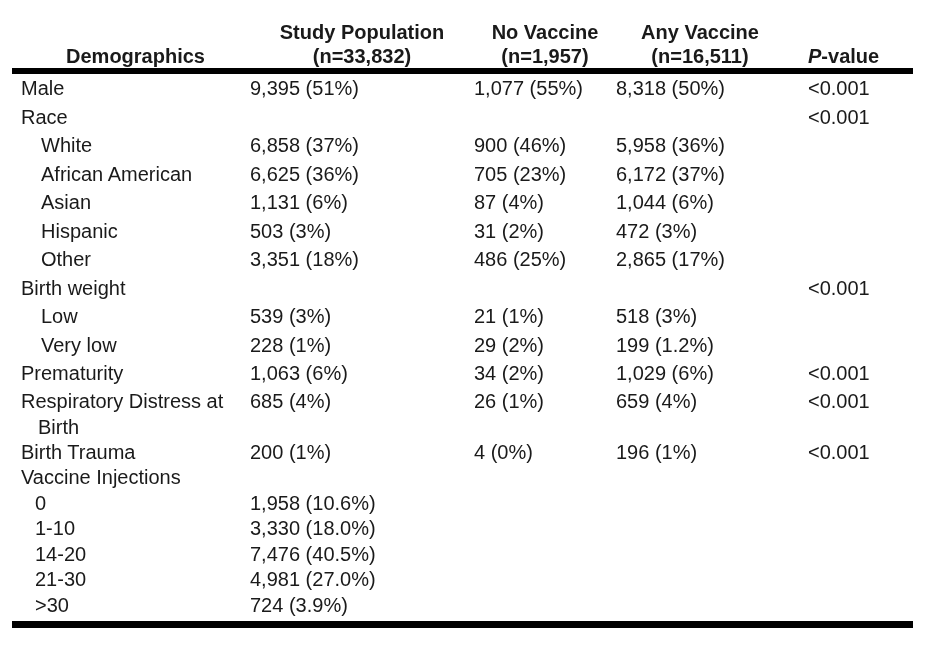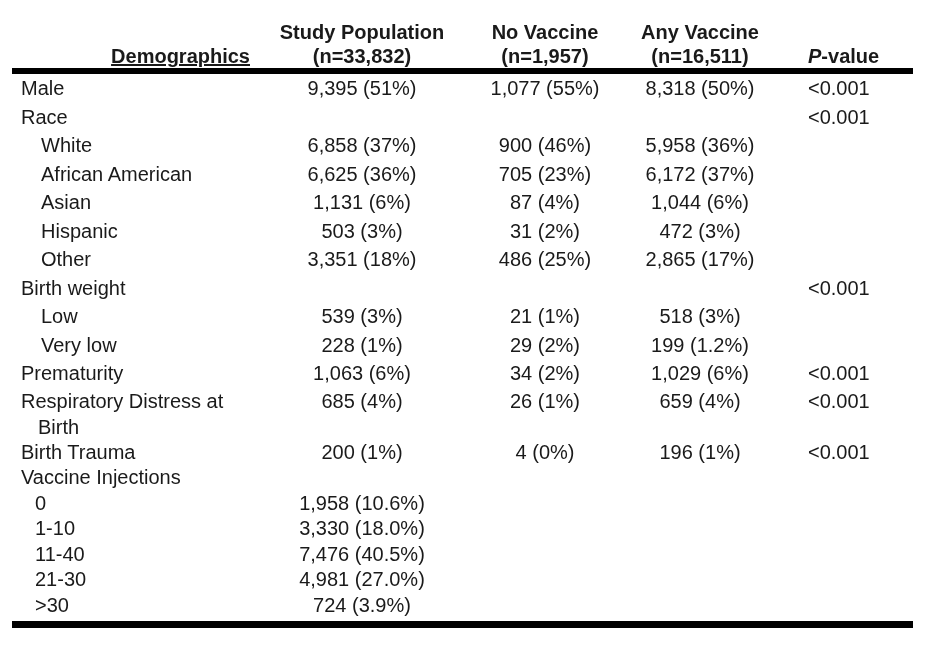--- a/index.html
+++ b/index.html
@@ -34,23 +34,22 @@
     vertical-align: bottom;
     padding: 0;
     height: 49px;
     line-height: 24px;
     border-bottom: 6px solid #000000;
     text-align: center;
     white-space: nowrap;
     margin-top: 22px;
   }
   thead th.h-left {
-    text-align: right;
+    text-align: center;
     padding-left: 9px;
-    text-decoration: underline;
   }
   thead th.h-p {
     text-align: left;
     padding-left: 24px;
   }
   thead th.h-p .p-it { font-style: italic; }
 
   tbody td {
     padding: 0;
     vertical-align: baseline;
@@ -61,21 +60,21 @@
     padding-left: 9px;
     white-space: normal;
   }
   tbody td.lbl.indent    { padding-left: 29px; }
   tbody td.lbl.indent-sm { padding-left: 23px; }
   tbody td.lbl.hang {
     padding-left: 26px;
     text-indent: -17px;
     margin-top: 47px;
   }
-  tbody td.num { text-align: center; }
+  tbody td.num { text-align: left; }
   tbody td.pv  { text-align: left; padding-left: 24px; }
 
   tr.r-normal  td { line-height: 28.5px; }
   tr.r-wrap    td { line-height: 26px; }
   tr.r-compact td { line-height: 25.5px; }
   tbody tr:last-child td { padding-bottom: 3px; }
 </style>
 </head>
 <body>
 
@@ -213,21 +212,21 @@
         <td class="pv"></td>
       </tr>
       <tr class="r-compact">
         <td class="lbl indent-sm">1-10</td>
         <td class="num">3,330 (18.0%)</td>
         <td class="num"></td>
         <td class="num"></td>
         <td class="pv"></td>
       </tr>
       <tr class="r-compact">
-        <td class="lbl indent-sm">11-40</td>
+        <td class="lbl indent-sm">14-20</td>
         <td class="num">7,476 (40.5%)</td>
         <td class="num"></td>
         <td class="num"></td>
         <td class="pv"></td>
       </tr>
       <tr class="r-compact">
         <td class="lbl indent-sm">21-30</td>
         <td class="num">4,981 (27.0%)</td>
         <td class="num"></td>
         <td class="num"></td>

